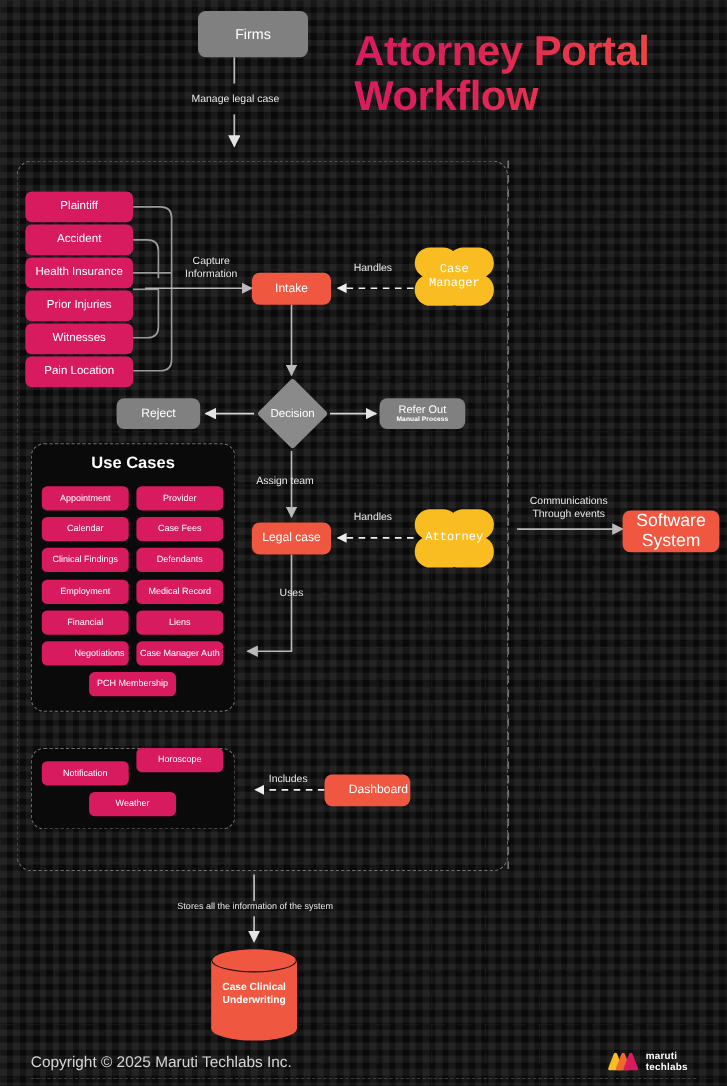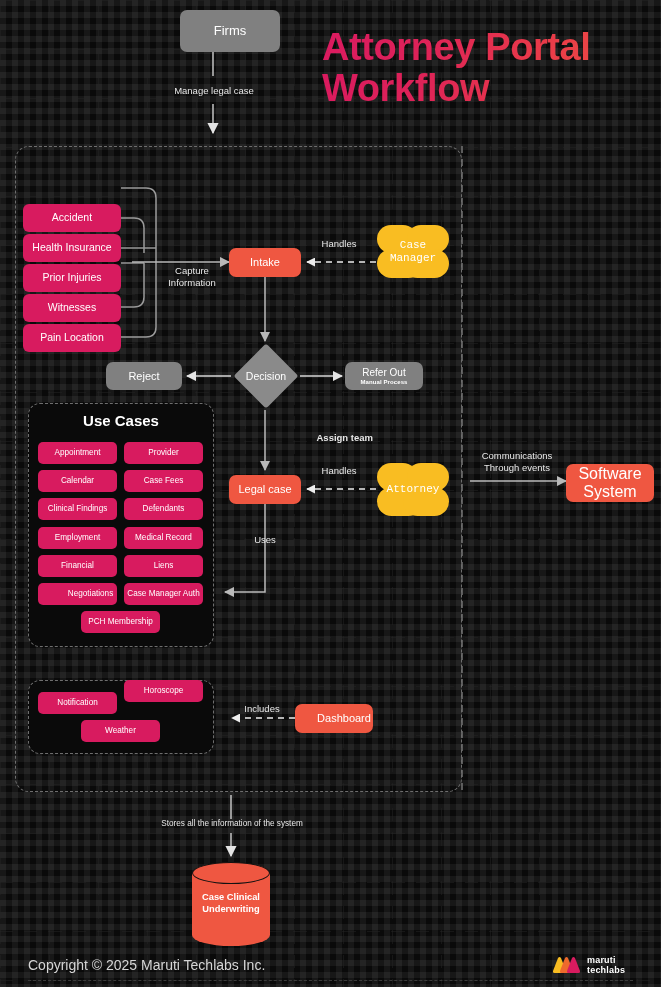--- a/index.html
+++ b/index.html
@@ -241,37 +241,40 @@
     
     <line x1="231" y1="795" x2="231" y2="819" stroke="#b9b9b9" stroke-width="1.6"></line>
     <line x1="231" y1="833" x2="231" y2="856" stroke="#b9b9b9" stroke-width="1.6" marker-end="url(#ahl)"></line>
   </svg>
 
   <div class="node n-gray" style="left:164px; top:10px; width:100px; height:42px; font-size:13px;margin-left:16px;">
     <span>Firms</span>
   </div>
   <div class="elabel" style="left:143px; top:85px; width:142px;">Manage legal case</div>
 
+  <div class="node n-pink" style="left:23px; top:174px; width:98px; height:28px; font-size:10.5px;">
+    <span>Plaintiff</span>
+  </div>
   <div class="node n-pink" style="left:23px; top:204px; width:98px; height:28px; font-size:10.5px;">
     <span>Accident</span>
   </div>
   <div class="node n-pink" style="left:23px; top:234px; width:98px; height:28px; font-size:10.5px;">
     <span>Health Insurance</span>
   </div>
   <div class="node n-pink" style="left:23px; top:264px; width:98px; height:28px; font-size:10.5px;">
     <span>Prior Injuries</span>
   </div>
   <div class="node n-pink" style="left:23px; top:294px; width:98px; height:28px; font-size:10.5px;">
     <span>Witnesses</span>
   </div>
   <div class="node n-pink" style="left:23px; top:324px; width:98px; height:28px; font-size:10.5px;">
     <span>Pain Location</span>
   </div>
 
-  <div class="elabel" style="left:152px; top:232px; width:80px;margin-top:33px;">Capture
+  <div class="elabel" style="left:152px; top:232px; width:80px;">Capture
 Information</div>
 
   <div class="node n-red" style="left:229px; top:248px; width:72px; height:29px; font-size:11px;">
     <span>Intake</span>
   </div>
   <div class="elabel" style="left:303px; top:238px; width:72px;">Handles</div>
 
   <div class="actor" style="left:377px; top:225px; width:72px; height:53px;">
     <div class="blobs">
       <i style="left:0px;  top:0px;  width:40px; height:28px;"></i>
@@ -288,21 +291,21 @@
   </div>
 
   <div class="node n-gray" style="left:106px; top:362px; width:76px; height:28px; font-size:11px;">
     <span>Reject</span>
   </div>
   <div class="node n-gray" style="left:345px; top:362px; width:78px; height:28px; font-size:10px;">
     <span>Refer Out</span>
     <span class="sub">Manual Process</span>
   </div>
 
-  <div class="elabel" style="left:233px; top:432px; width:140px; text-align:right;font-weight:bold;">Assign team</div>
+  <div class="elabel" style="left:233px; top:432px; width:140px; text-align:left;">Assign team</div>
 
   <div class="node n-red" style="left:229px; top:475px; width:72px; height:29px; font-size:11px;">
     <span>Legal case</span>
   </div>
   <div class="elabel" style="left:303px; top:465px; width:72px;">Handles</div>
   <div class="elabel" style="left:238px; top:534px; width:54px;">Uses</div>
 
   <div class="actor" style="left:377px; top:463px; width:72px; height:53px;">
     <div class="blobs">
       <i style="left:0px;  top:0px;  width:40px; height:28px;"></i>

